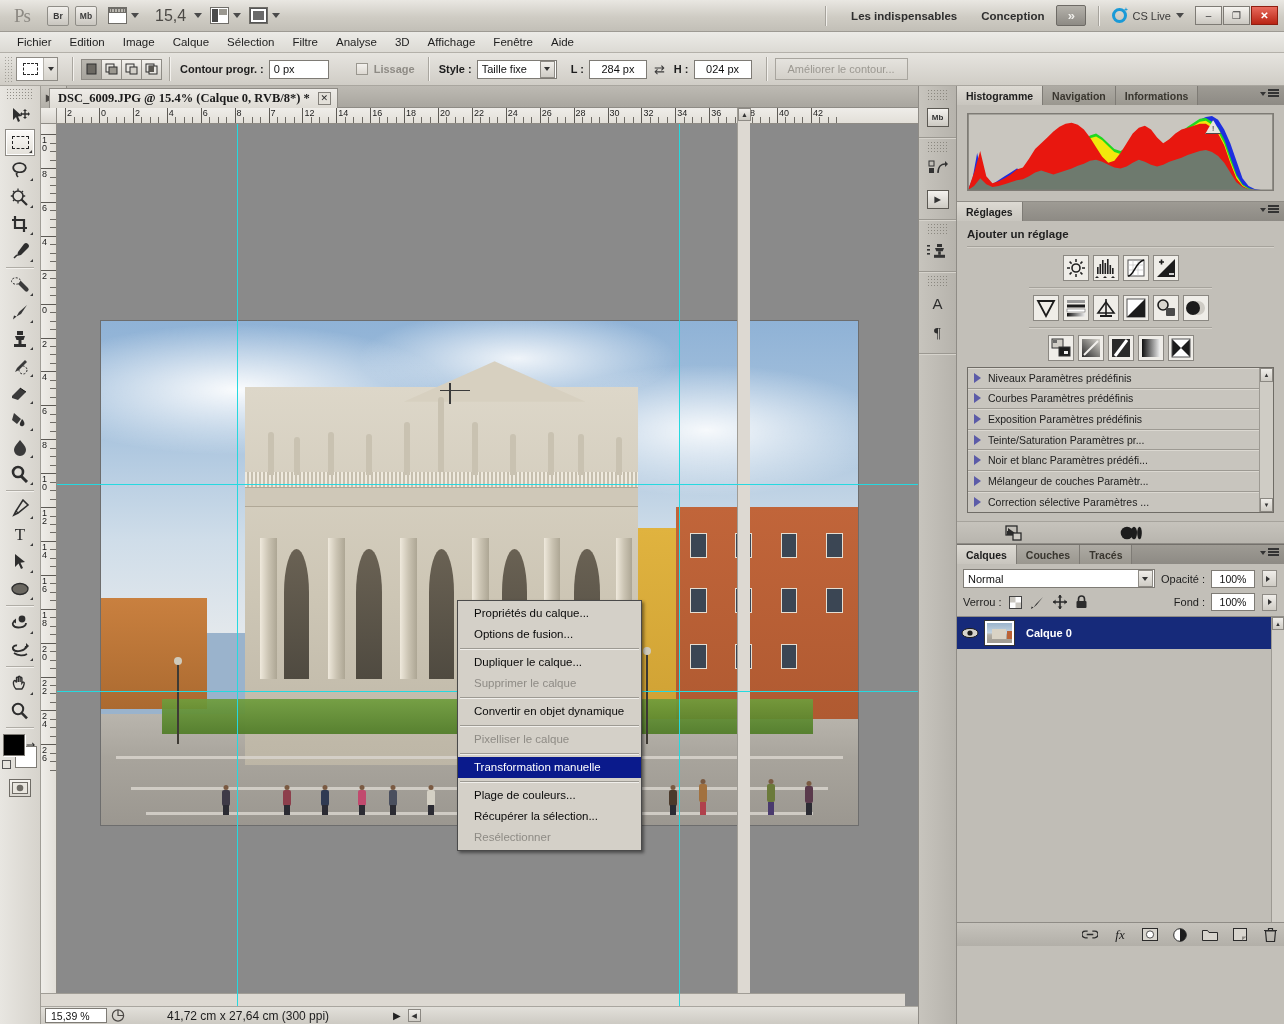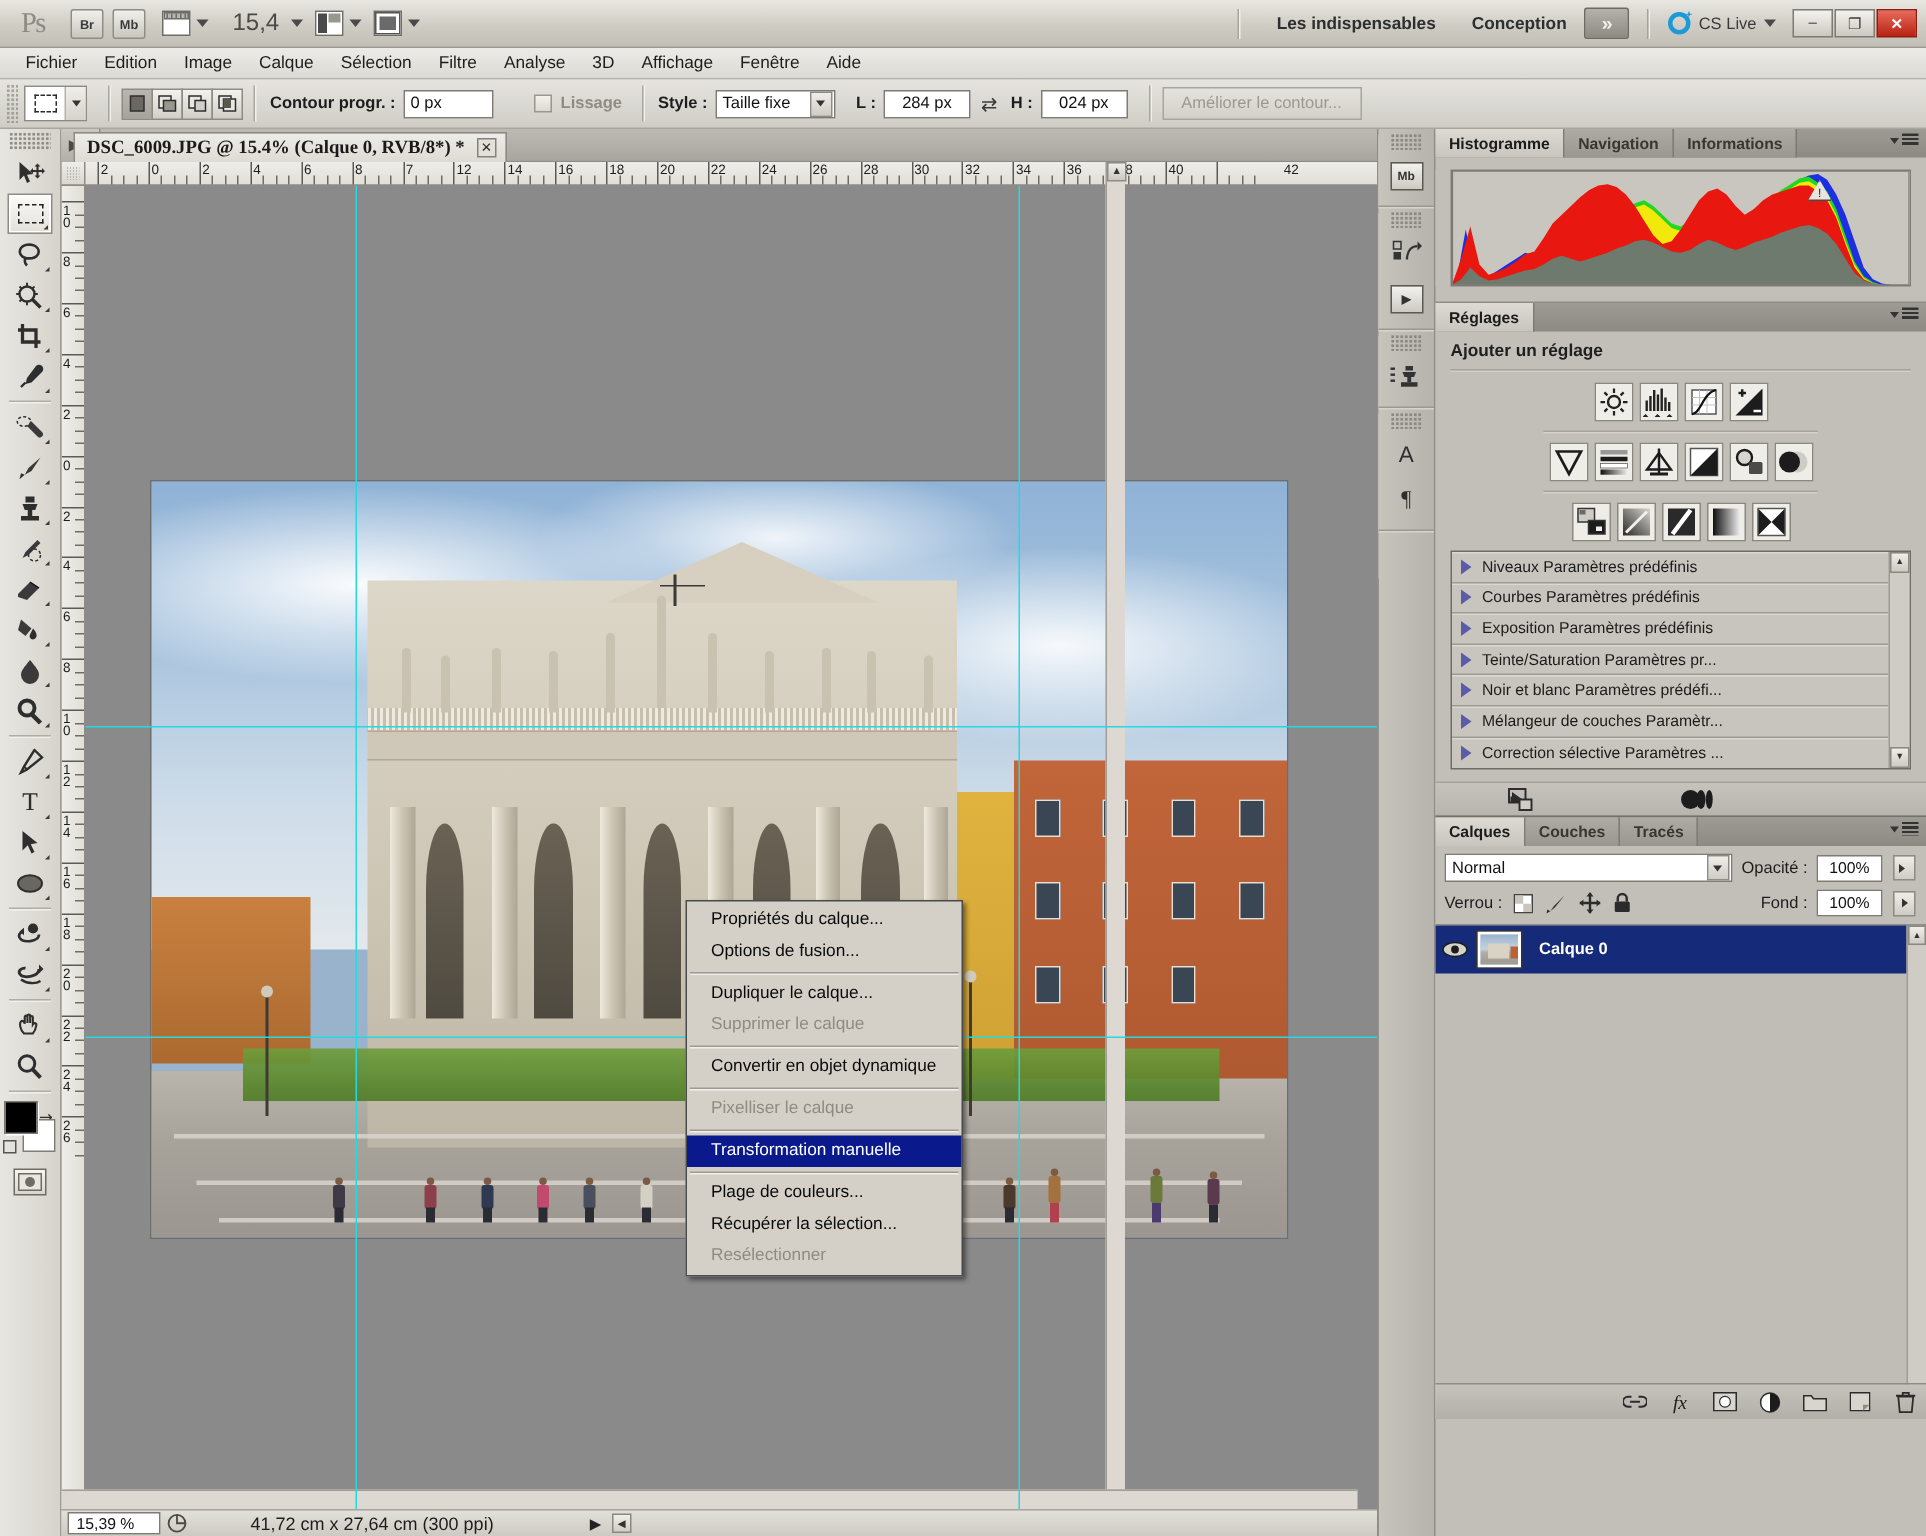--- a/index.html
+++ b/index.html
@@ -1087,21 +1087,21 @@
         <div class="ticklab" style="left: 688.1px;">38</div>
         <div class="tickmin" style="left: 694.575px;"></div>
         <div class="tickmin" style="left: 703.05px;"></div>
         <div class="tickmin" style="left: 711.525px;"></div>
         <div class="tickmaj" style="left: 720px;"></div>
         <div class="ticklab" style="left: 722px;">40</div>
         <div class="tickmin" style="left: 728.475px;"></div>
         <div class="tickmin" style="left: 736.95px;"></div>
         <div class="tickmin" style="left: 745.425px;"></div>
         <div class="tickmaj" style="left: 753.9px;"></div>
-        <div class="ticklab" style="left: 755.9px; padding-left: 43px;">42</div>
+        <div class="ticklab" style="left: 755.9px;">42</div>
         <div class="tickmin" style="left: 762.375px;"></div>
         <div class="tickmin" style="left: 770.85px;"></div>
         <div class="tickmin" style="left: 779.325px;"></div>
       </div>
     <div id="vruler">
         <div class="vtickmaj" style="top: 10.135px;"></div>
         <div class="vticklab" style="top: 12.135px;">1<br>0</div>
         <div class="vtickmin" style="top: 18.61px;"></div>
         <div class="vtickmin" style="top: 27.085px;"></div>
         <div class="vtickmin" style="top: 35.56px;"></div>

